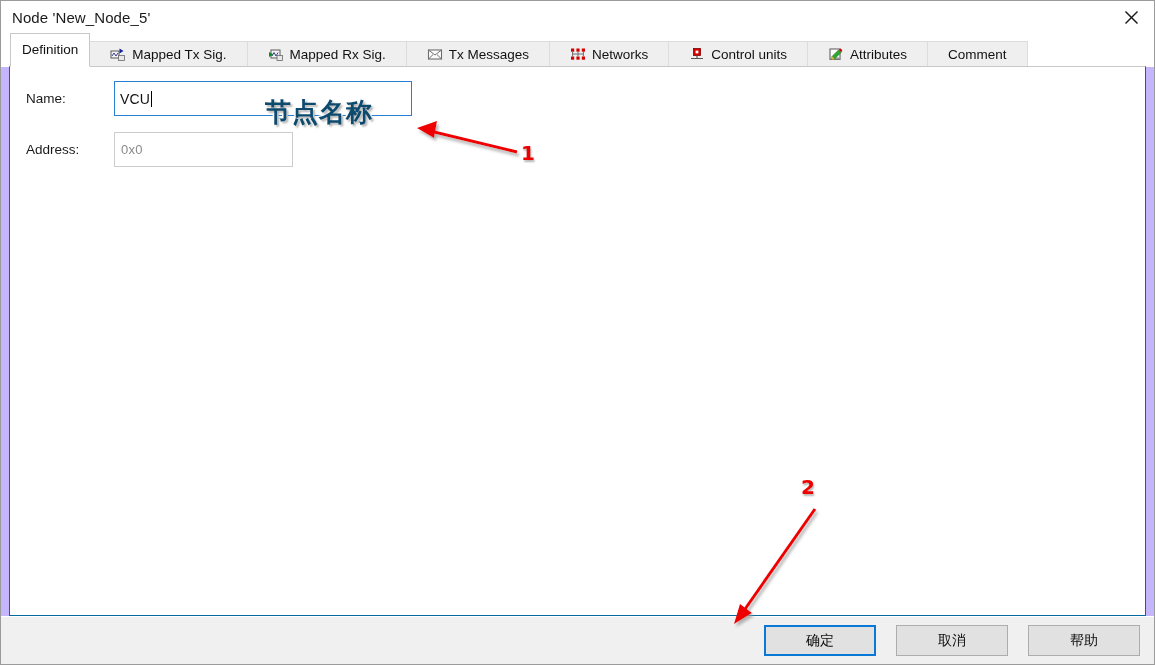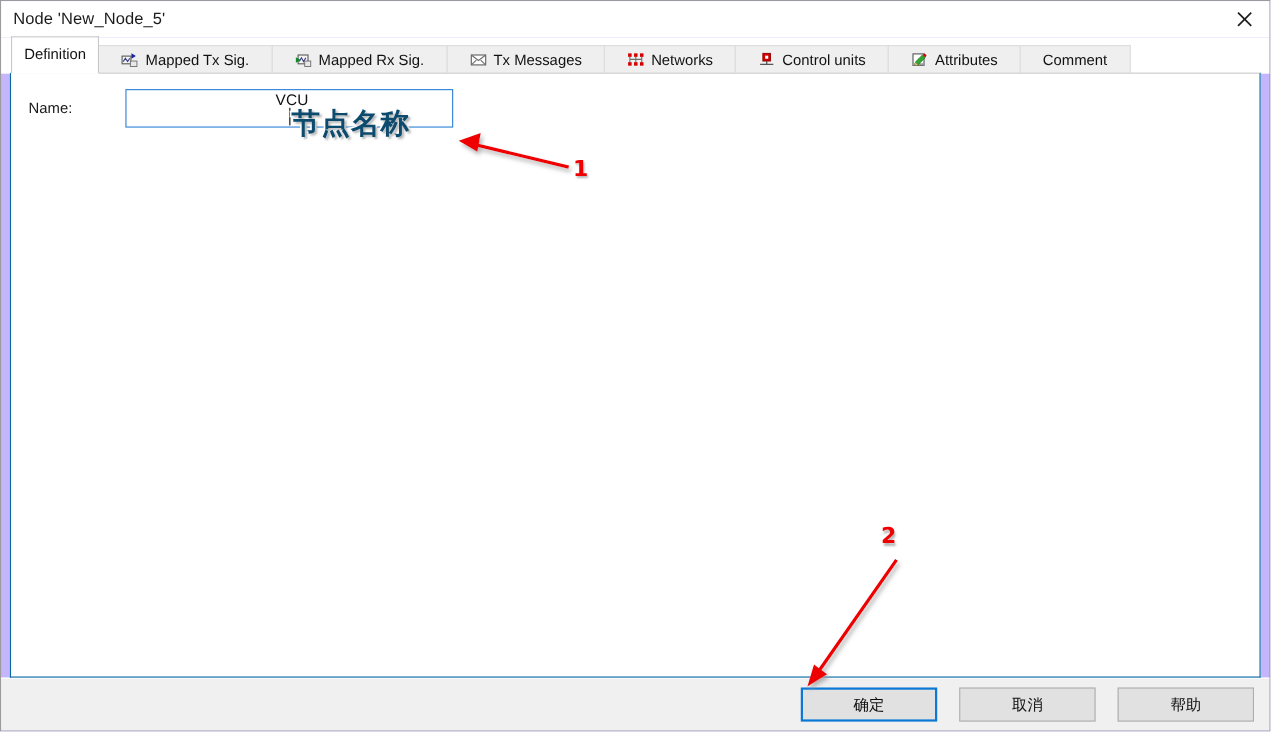--- a/index.html
+++ b/index.html
@@ -127,21 +127,20 @@
   }
   #name-input-wrap {
     position: relative;
     width: 298px;
     height: 35px;
     box-sizing: border-box;
     border: 1px solid #2a7fd4;
     background: #ffffff;
     display: flex;
     align-items: center;
-    flex-direction: column;
   }
   #name-value {
     font-size: 14px;
     color: #111111;
     padding-left: 5px;
     letter-spacing: 0.2px;
   }
   #name-caret {
     width: 1px;
     height: 16px;
@@ -171,21 +170,21 @@
     background: #f0f0f0;
     display: flex;
     align-items: center;
     justify-content: flex-end;
     padding-right: 14px;
     box-sizing: border-box;
     gap: 0;
     border-top: 1px solid #ffffff;
   }
   .dlg-button {
-    width: 124px;
+    width: 112px;
     height: 31px;
     box-sizing: border-box;
     background: #e1e1e1;
     border: 1px solid #adadad;
     font-size: 14px;
     color: #0d0d0d;
     display: flex;
     align-items: center;
     justify-content: center;
     margin-left: 20px;
@@ -336,20 +335,26 @@
   <div id="content-panel">
 
     <div class="form-row" id="row-name">
       <div class="field-label">Name:</div>
       <div id="name-input-wrap">
         <span id="name-value">VCU</span>
         <span id="name-caret"></span>
       </div>
     </div>
 
+    <div class="form-row" id="row-address">
+      <div class="field-label">Address:</div>
+      <div id="address-input-wrap">
+        <span id="address-value">0x0</span>
+      </div>
+    </div>
 
   </div>
 
   <div id="footer">
     <div class="dlg-button default">
       <span>确定</span>
     </div>
     <div class="dlg-button">
       <span>取消</span>
     </div>

